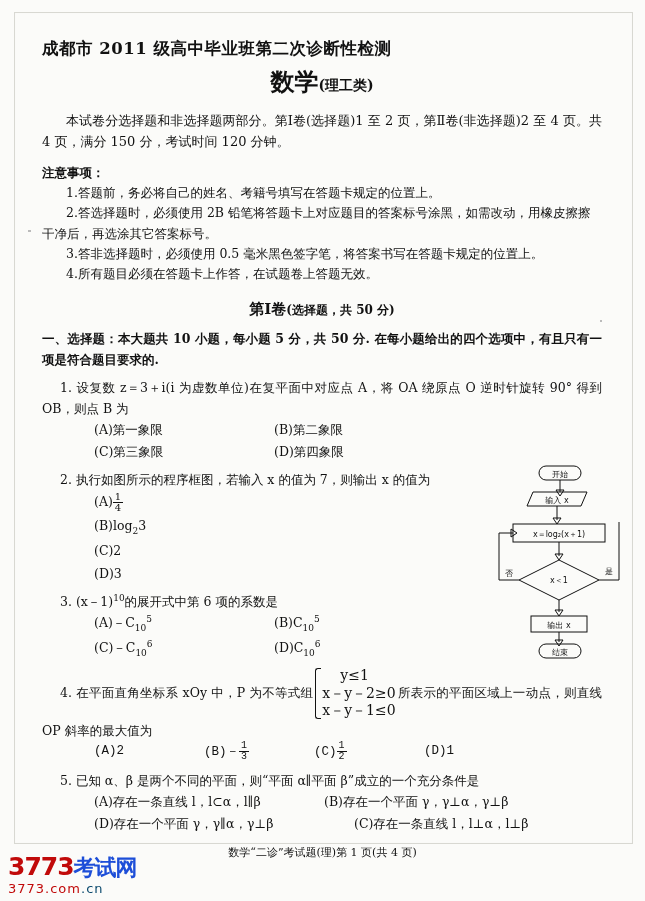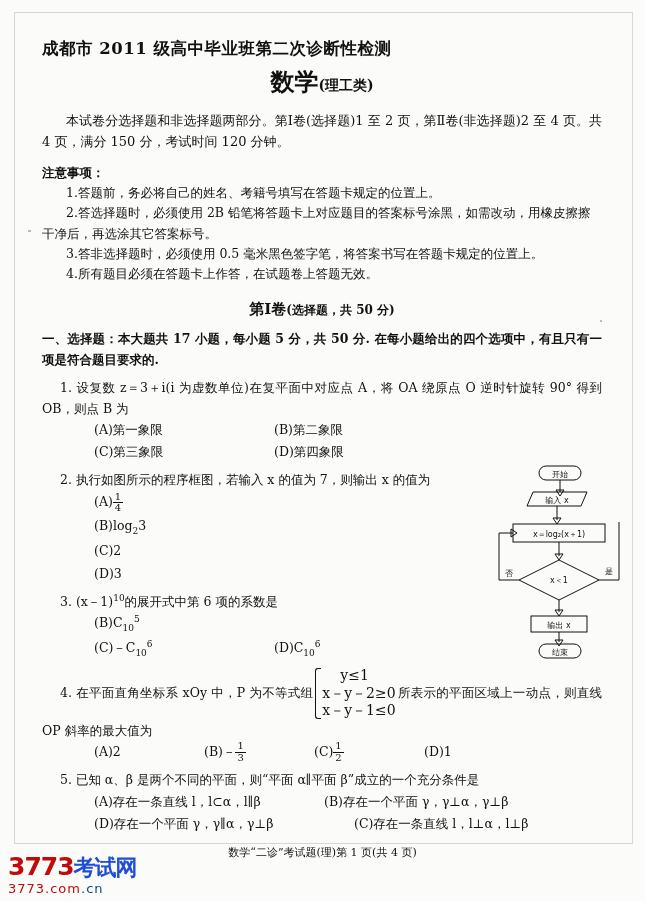--- a/index.html
+++ b/index.html
@@ -72,21 +72,21 @@
     text-align:justify;
   }
   .opts{
     font-size:12.5px;
     line-height:1.75;
     display:flex;
     padding-left:52px;
   }
   .opts .o{ width:180px; }
   .opts.two .o{width:180px;}
-  .opts4 .o{width:110px;}
+  .opts4 .o{width:110px;font-family:Liberation Mono, monospace;}
   .optcol{
     font-size:12.5px;
     line-height:1.85;
     padding-left:52px;
   }
   .frac{
     display:inline-block;
     vertical-align:middle;
     text-align:center;
     font-size:10px;
@@ -174,21 +174,21 @@
       <div>1.答题前，务必将自己的姓名、考籍号填写在答题卡规定的位置上。</div>
       <div>2.答选择题时，必须使用 2B 铅笔将答题卡上对应题目的答案标号涂黑，如需改动，用橡皮擦擦干净后，再选涂其它答案标号。</div>
       <div>3.答非选择题时，必须使用 0.5 毫米黑色签字笔，将答案书写在答题卡规定的位置上。</div>
       <div>4.所有题目必须在答题卡上作答，在试题卷上答题无效。</div>
     </div>
 
     <div class="sectionhead">
       <span>第Ⅰ卷</span><span class="small">(选择题，共 50 分)</span>
     </div>
 
-    <div class="bigq bold">一、选择题：本大题共 17 小题，每小题 5 分，共 50 分. 在每小题给出的四个选项中，有且只有一项是符合题目要求的.</div>
+    <div class="bigq bold">一、选择题：本大题共 10 小题，每小题 5 分，共 50 分. 在每小题给出的四个选项中，有且只有一项是符合题目要求的.</div>
 
     <div class="q">1. 设复数 z＝3＋i(i 为虚数单位)在复平面中对应点 A，将 OA 绕原点 O 逆时针旋转 90° 得到 OB，则点 B 为</div>
     <div class="opts two">
       <span class="o">(A)第一象限</span>
       <span class="o">(B)第二象限</span>
     </div>
     <div class="opts two">
       <span class="o">(C)第三象限</span>
       <span class="o">(D)第四象限</span>
     </div>
@@ -196,20 +196,21 @@
     <div class="q">2. 执行如图所示的程序框图，若输入 x 的值为 7，则输出 x 的值为</div>
     <div class="optcol">
       <div>(A)<span class="frac"><span class="n">1</span><span class="d">4</span></span></div>
       <div>(B)log<span class="sub">2</span>3</div>
       <div>(C)2</div>
       <div>(D)3</div>
     </div>
 
     <div class="q">3. (x－1)<span class="sup">10</span>的展开式中第 6 项的系数是</div>
     <div class="opts two">
+      <span class="o">(A)－C<span class="sub">10</span><span class="sup">5</span></span>
       <span class="o">(B)C<span class="sub">10</span><span class="sup">5</span></span>
     </div>
     <div class="opts two">
       <span class="o">(C)－C<span class="sub">10</span><span class="sup">6</span></span>
       <span class="o">(D)C<span class="sub">10</span><span class="sup">6</span></span>
     </div>
 
     <div class="q">4. 在平面直角坐标系 xOy 中，P 为不等式组<span class="sysbrace">y≤1<br>x－y－2≥0<br>x－y－1≤0</span>所表示的平面区域上一动点，则直线 OP 斜率的最大值为</div>
     <div class="opts opts4" style="padding-left:52px;">
       <span class="o">(A)2</span>

